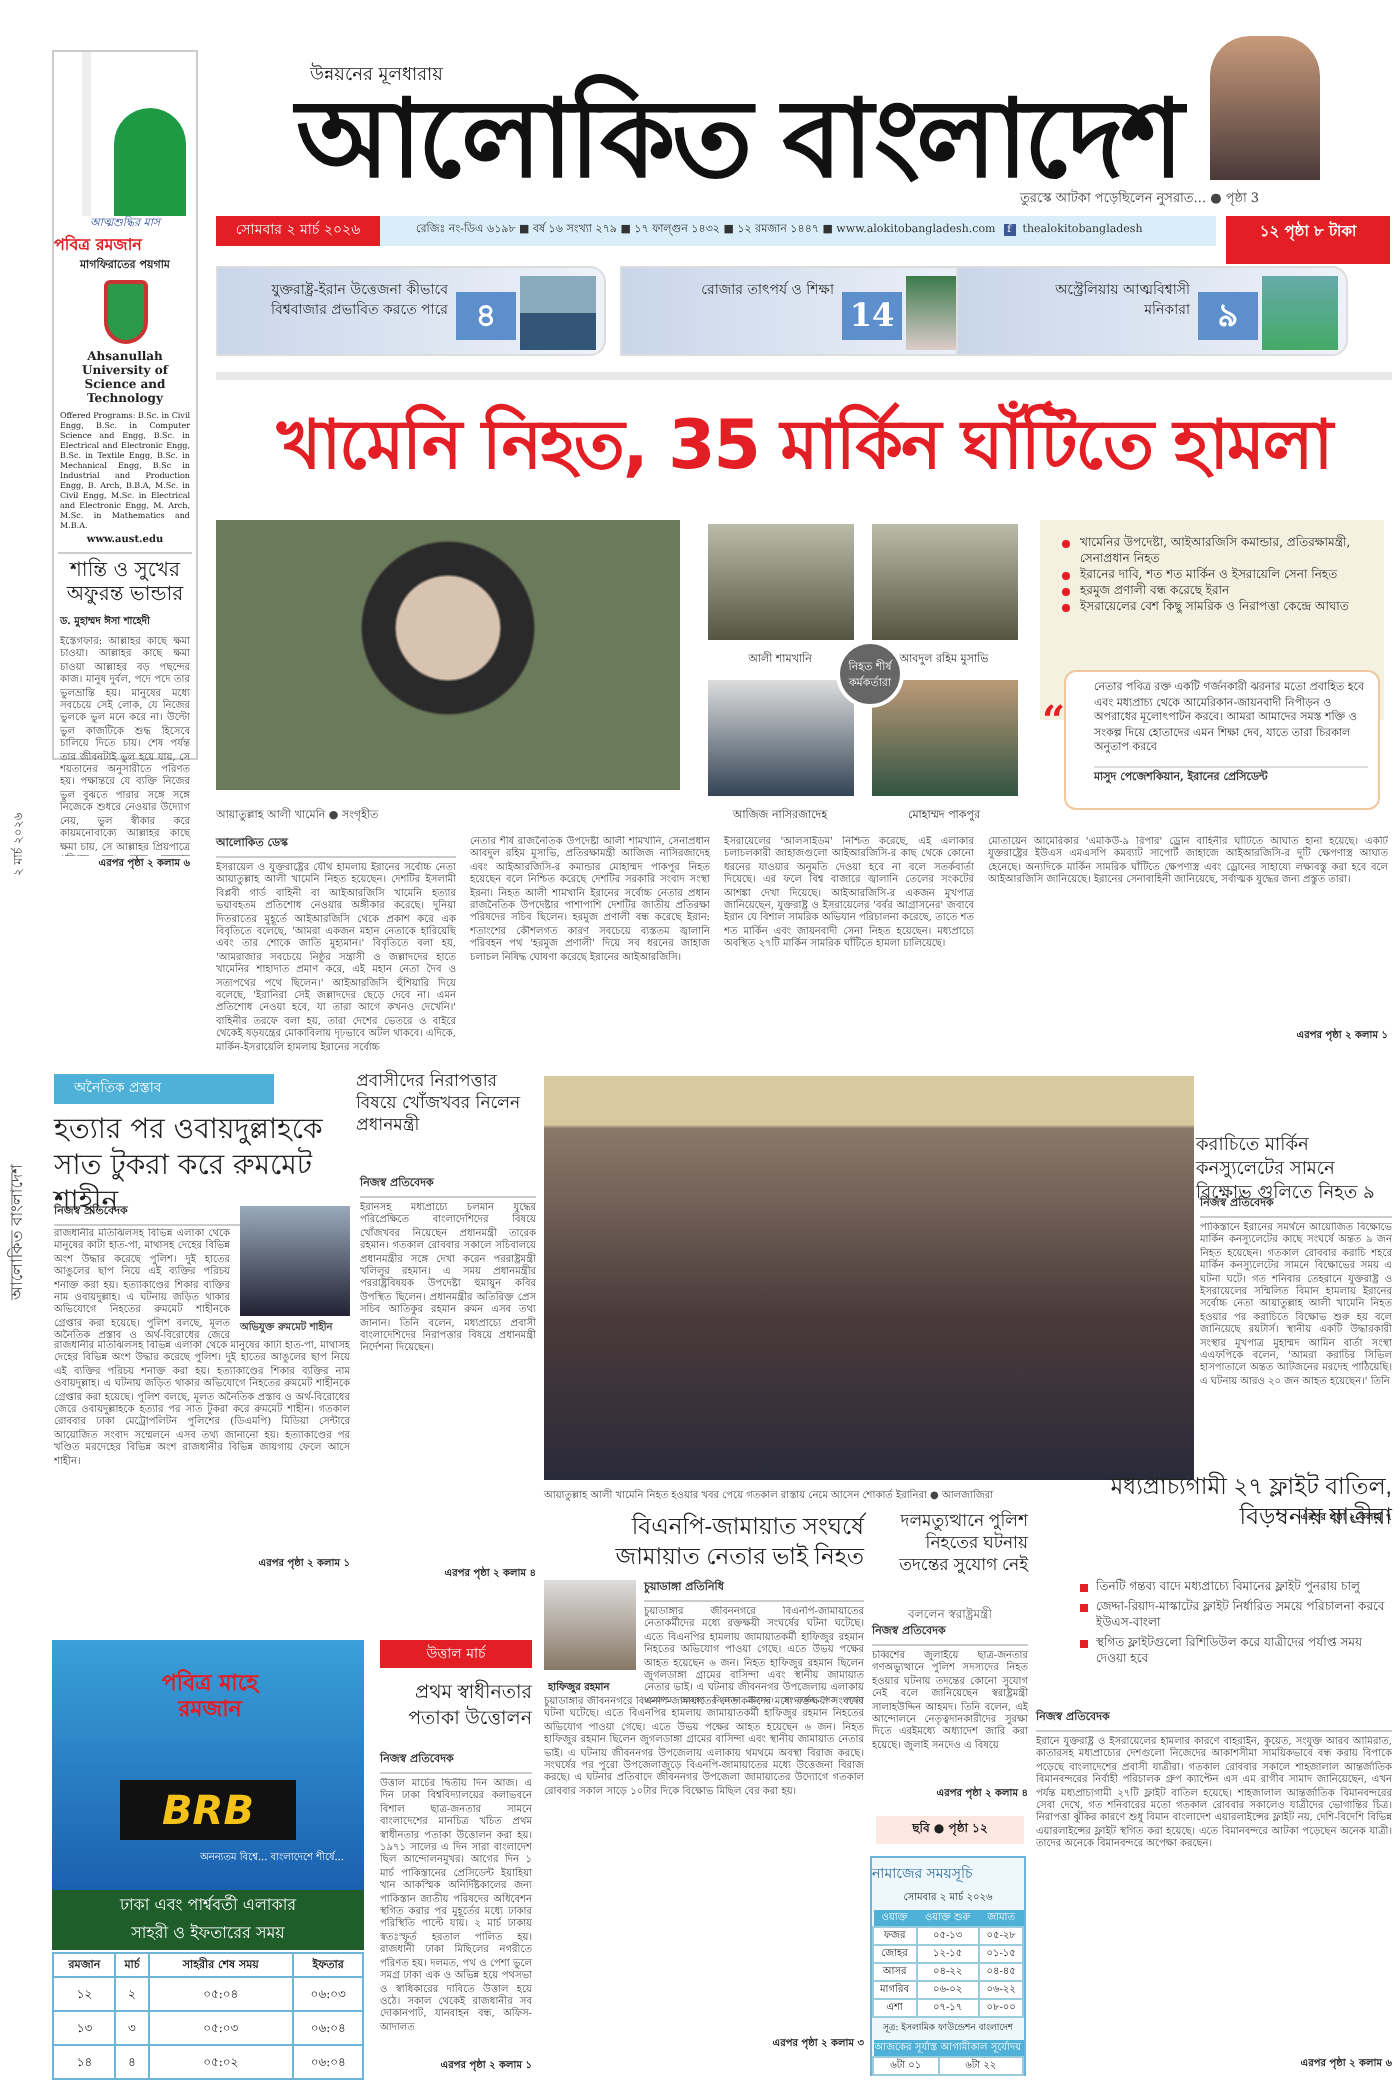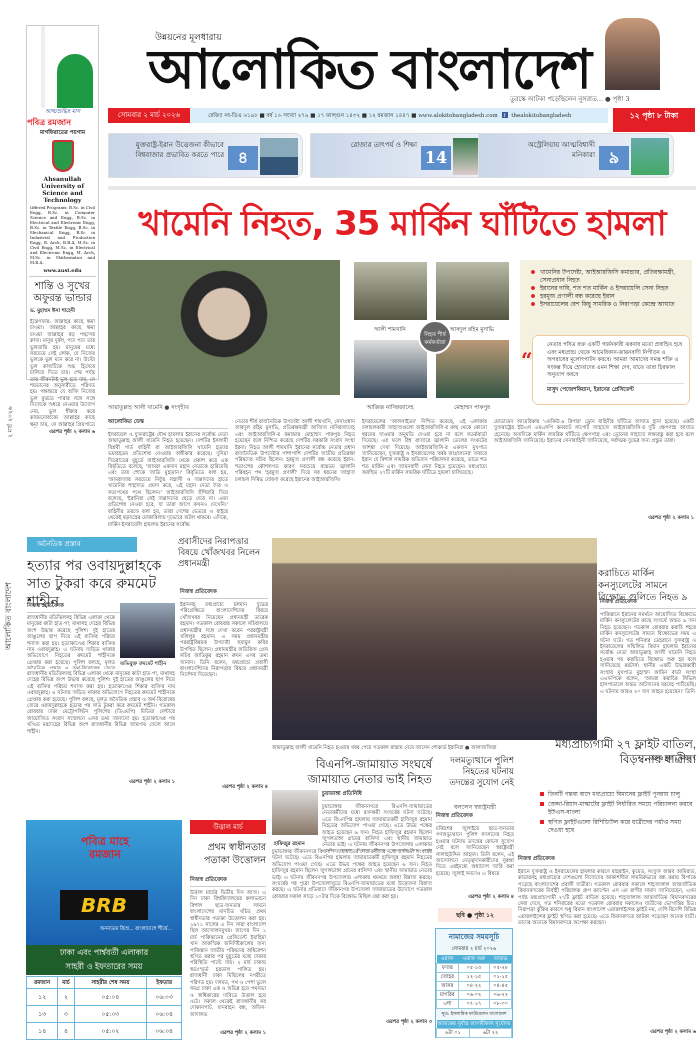--- a/index.html
+++ b/index.html
@@ -205,21 +205,21 @@
 <div class="h-low" style="left:436px;top:755px;width:78px;font-size:8.5px;line-height:11px">দলমত্যুত্থানে পুলিশ নিহতের ঘটনায় তদন্তের সুযোগ নেই</div>
 <div class="abs" style="left:436px;top:802px;width:78px;text-align:center;font-size:6px;color:#666">বললেন স্বরাষ্ট্রমন্ত্রী</div>
 <div class="abs" style="left:436px;top:812px;width:78px">
   <div class="byline">নিজস্ব প্রতিবেদক</div>
   <div class="bodytext" style="height:68px">চব্বিশের জুলাইয়ে ছাত্র-জনতার গণঅভ্যুত্থানে পুলিশ সদস্যদের নিহত হওয়ার ঘটনায় তদন্তের কোনো সুযোগ নেই বলে জানিয়েছেন স্বরাষ্ট্রমন্ত্রী সালাহউদ্দিন আহমদ। তিনি বলেন, এই আন্দোলনে নেতৃত্বদানকারীদের সুরক্ষা দিতে এরইমধ্যে অধ্যাদেশ জারি করা হয়েছে। জুলাই সনদেও এ বিষয়ে</div>
   <div class="jump">এরপর পৃষ্ঠা ২ কলাম ৪</div>
 </div>
 <div class="abs" id="photo-ref">ছবি ● পৃষ্ঠা ১২</div>
 
 <div class="abs" id="namaz">
-  <div style="font-size:7px;text-align:center;color:#2a6a9a;padding:2px 0;font-weight:bold">নামাজের সময়সূচি</div>
+  <div style="font-size:7px;color:#2a6a9a;padding:2px 0;font-weight:normal">নামাজের সময়সূচি</div>
   <div style="text-align:center;font-size:5px;padding-bottom:2px">সোমবার ২ মার্চ ২০২৬</div>
   <table>
     <tbody>
         <tr>
           <th>ওয়াক্ত</th>
           <th>ওয়াক্ত শুরু</th>
           <th>জামাত</th>
         </tr>
     <tr>
           <td>ফজর</td>

